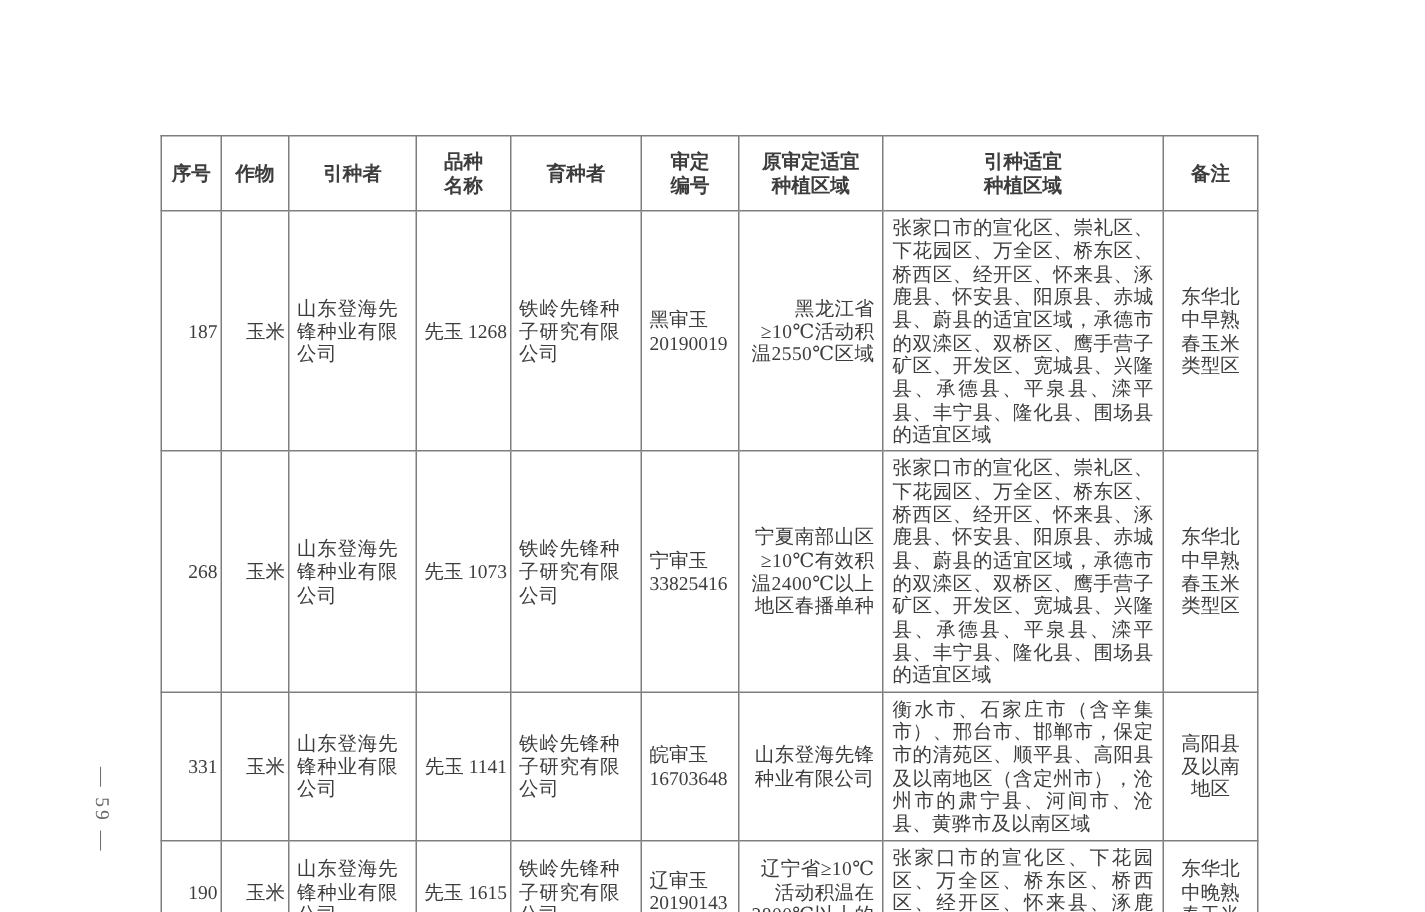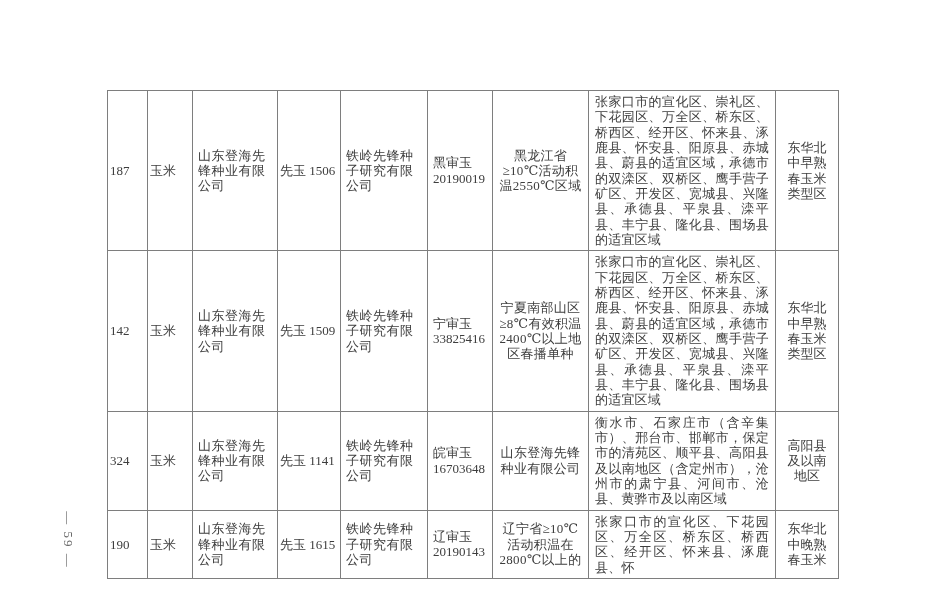--- a/index.html
+++ b/index.html
@@ -46,24 +46,24 @@
     text-align: center;
     white-space: pre-line;
     padding: 2px;
     font-size: 13px;
   }
   tr.header-row   { height: 50px; }
   tr.row-187      { height: 150px; }
   tr.row-188      { height: 147px; }
   tr.row-189      { height: 88px; }
   tr.row-190      { height: 58px; }
-  td.c-center { text-align: left; padding: 2px; }
+  td.c-center { text-align: right; padding: 2px; }
   td.c-left   { text-align: left; padding: 3px 5px; }
   td.c-pre    { text-align: left; padding: 3px 5px; white-space: pre-line; }
-  td.c-region { text-align: center; padding: 4px 5px; letter-spacing: 0.3px; }
+  td.c-region { text-align: right; padding: 4px 5px; letter-spacing: 0.3px; }
   td.c-intro  { text-align: justify; text-justify: inter-ideograph; padding: 3px 6px; letter-spacing: 0.2px; }
   td.c-remark { text-align: center; padding: 2px 6px; }
   td.c-name   { letter-spacing: 0.5px; }
 </style>
 </head>
 <body>
 
 <div class="page">
 
   <div class="page-number">— 59 —</div>
@@ -75,49 +75,64 @@
         <col style="width:85px">
       <col style="width:63px">
         <col style="width:87px">
         <col style="width:65px">
       <col style="width:96px">
         <col style="width:187px">
         <col style="width:63px">
     </colgroup>
 
     <tbody>
+        <tr class="header-row">
+      <th>序号</th>
+      <th>作物</th>
+      <th>引种者</th>
+      <th>品种
+名称</th>
+      <th>育种者</th>
+      <th>审定
+编号</th>
+      <th>原审定适宜
+种植区域</th>
+      <th>引种适宜
+种植区域</th>
+      <th>备注</th>
+    </tr>
 
     <tr class="row-187">
       <td class="c-center">187</td>
       <td class="c-center">玉米</td>
       <td class="c-left c-name">山东登海先锋种业有限公司</td>
-      <td class="c-center">先玉 1506</td>
+      <td class="c-center">先玉 1268</td>
       <td class="c-left c-name">铁岭先锋种子研究有限公司</td>
       <td class="c-pre">黑审玉
 20190019</td>
       <td class="c-region">黑龙江省≥10℃活动积温2550℃区域</td>
       <td class="c-intro">张家口市的宣化区、崇礼区、下花园区、万全区、桥东区、桥西区、经开区、怀来县、涿鹿县、怀安县、阳原县、赤城县、蔚县的适宜区域，承德市的双滦区、双桥区、鹰手营子矿区、开发区、宽城县、兴隆县、承德县、平泉县、滦平县、丰宁县、隆化县、围场县的适宜区域</td>
       <td class="c-remark">东华北中早熟春玉米类型区</td>
     </tr>
 
     <tr class="row-188">
-      <td class="c-center">142</td>
+      <td class="c-center">268</td>
       <td class="c-center">玉米</td>
       <td class="c-left c-name">山东登海先锋种业有限公司</td>
-      <td class="c-center">先玉 1509</td>
+      <td class="c-center">先玉 1073</td>
       <td class="c-left c-name">铁岭先锋种子研究有限公司</td>
       <td class="c-pre">宁审玉
 33825416</td>
-      <td class="c-region">宁夏南部山区≥8℃有效积温2400℃以上地区春播单种</td>
+      <td class="c-region">宁夏南部山区≥10℃有效积温2400℃以上地区春播单种</td>
       <td class="c-intro">张家口市的宣化区、崇礼区、下花园区、万全区、桥东区、桥西区、经开区、怀来县、涿鹿县、怀安县、阳原县、赤城县、蔚县的适宜区域，承德市的双滦区、双桥区、鹰手营子矿区、开发区、宽城县、兴隆县、承德县、平泉县、滦平县、丰宁县、隆化县、围场县的适宜区域</td>
       <td class="c-remark">东华北中早熟春玉米类型区</td>
     </tr>
 
     <tr class="row-189">
-      <td class="c-center">324</td>
+      <td class="c-center">331</td>
       <td class="c-center">玉米</td>
       <td class="c-left c-name">山东登海先锋种业有限公司</td>
       <td class="c-center">先玉 1141</td>
       <td class="c-left c-name">铁岭先锋种子研究有限公司</td>
       <td class="c-pre">皖审玉
 16703648</td>
       <td class="c-region">山东登海先锋种业有限公司</td>
       <td class="c-intro">衡水市、石家庄市（含辛集市）、邢台市、邯郸市，保定市的清苑区、顺平县、高阳县及以南地区（含定州市），沧州市的肃宁县、河间市、沧县、黄骅市及以南区域</td>
       <td class="c-remark">高阳县及以南地区</td>
     </tr>

